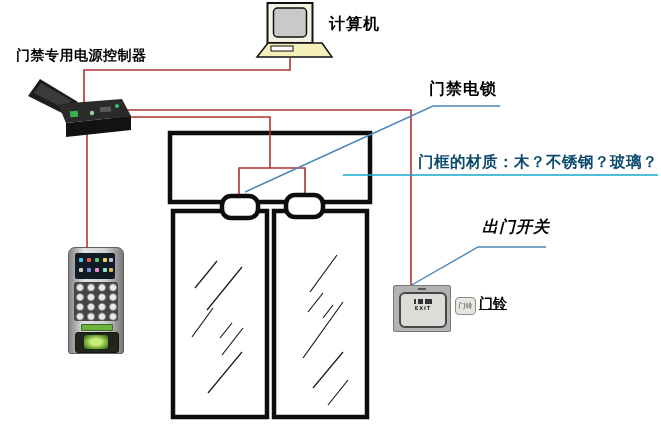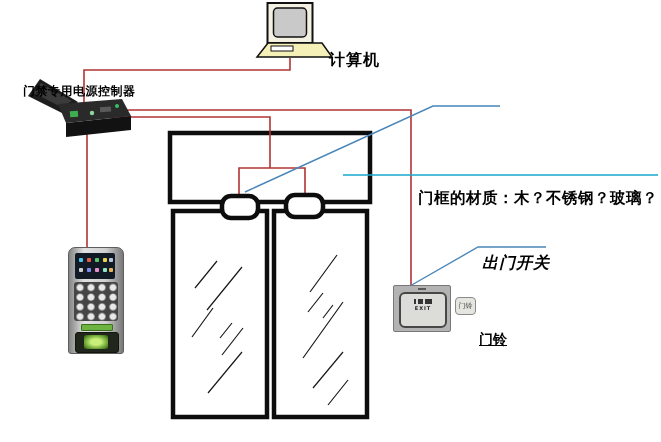--- a/index.html
+++ b/index.html
@@ -2,22 +2,22 @@
 <html><head>
 <meta charset="utf-8">
 <style>
   html,body{margin:0;padding:0;background:#fff;}
   #stage{
     position:relative;width:661px;height:442px;background:#fff;overflow:hidden;
     font-family:"DejaVu Sans",sans-serif;
   }
   #wiring{position:absolute;left:0;top:0;}
   .lbl{position:absolute;font-weight:bold;color:#000;white-space:nowrap;
-       font-family:"DejaVu Sans",sans-serif;margin-top:36px;}
-  .lbl-power{left:23px;top:47px;font-size:12px;letter-spacing:0.5px;}
+       font-family:"DejaVu Sans",sans-serif;}
+  .lbl-power{left:16px;top:47px;font-size:14px;letter-spacing:0.5px;}
   .lbl-computer{left:329px;top:14px;font-size:16px;letter-spacing:1px;}
   .lbl-lock{left:429px;top:79px;font-size:16px;letter-spacing:1px;}
   .lbl-frame{left:418px;top:152px;font-size:15.5px;letter-spacing:0.5px;}
   .lbl-exit{left:482px;top:217px;font-size:16px;letter-spacing:1px;font-style:italic;}
   .lbl-bell{left:479px;top:295px;font-size:14px;text-decoration:underline;}
   .lbl-fp{left:38px;top:355px;font-size:16.5px;letter-spacing:1px;}
 
   
   .fp{position:absolute;left:68px;top:247px;width:54px;height:105px;
       background:linear-gradient(90deg,#848484,#e2e2e2 28%,#cfcfcf 68%,#787878);
@@ -105,21 +105,22 @@
       <polygon points="66,123 131,116 131,130 66,137" fill="#121212"></polygon>
       <rect x="70" y="111" width="8" height="6" fill="#3fae4e" transform="rotate(-4 74 114)"></rect>
       <circle cx="92" cy="113" r="2.2" fill="#8fd6a0"></circle>
       <rect x="100" y="107" width="11" height="5" fill="#5a5a5a" transform="rotate(-4 105 109)"></rect>
       <circle cx="117" cy="106" r="2" fill="#35c06a"></circle>
     </g>
   </svg>
 
   <div class="lbl lbl-power">门禁专用电源控制器</div>
   <div class="lbl lbl-computer">计算机</div>
-  <div class="lbl lbl-frame" style="color:#000000;">门框的材质：木？不锈钢？玻璃？</div>
+  <div class="lbl lbl-lock">门禁电锁</div>
+  <div class="lbl lbl-frame" style="color:#0c4a6e;">门框的材质：木？不锈钢？玻璃？</div>
   <div class="lbl lbl-exit">出门开关</div>
   <div class="lbl lbl-bell">门铃</div>
 
   <div class="fp">
     <div class="fp-screen"></div>
     <div class="fp-keypad"></div>
     <div class="fp-strip"></div>
     <div class="fp-scan">
       <div class="fp-scan-win"></div>
     </div>

